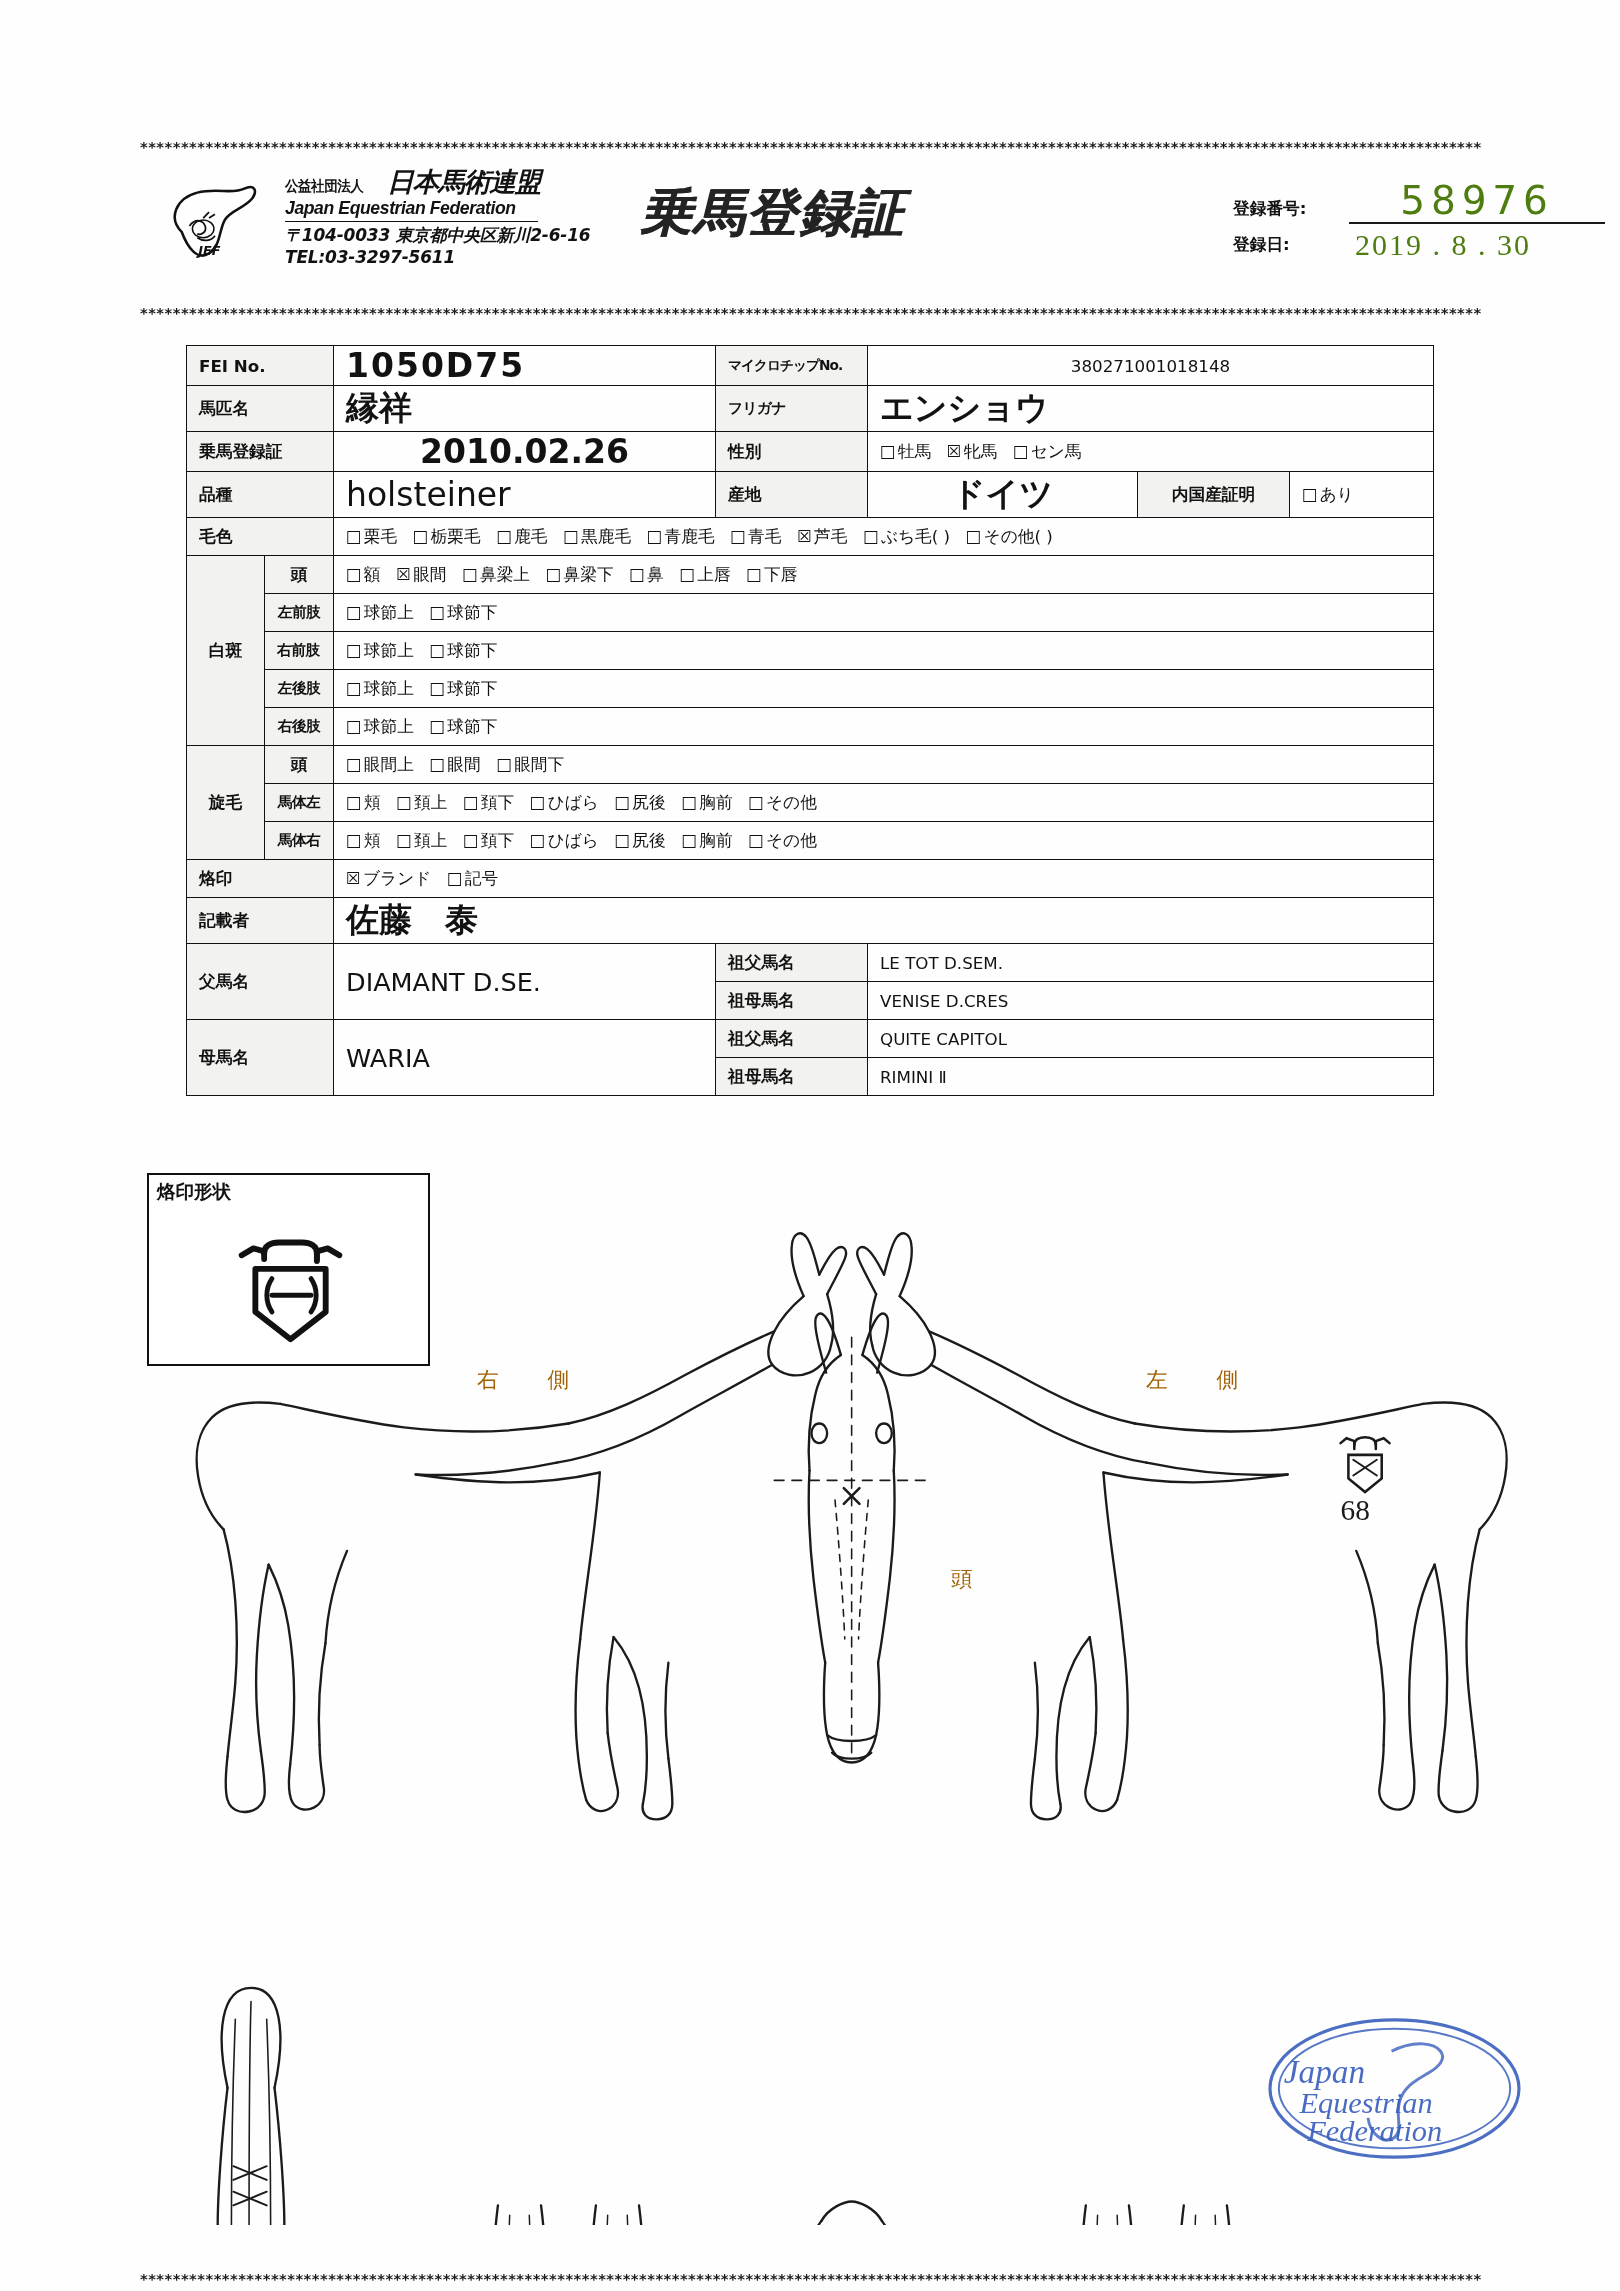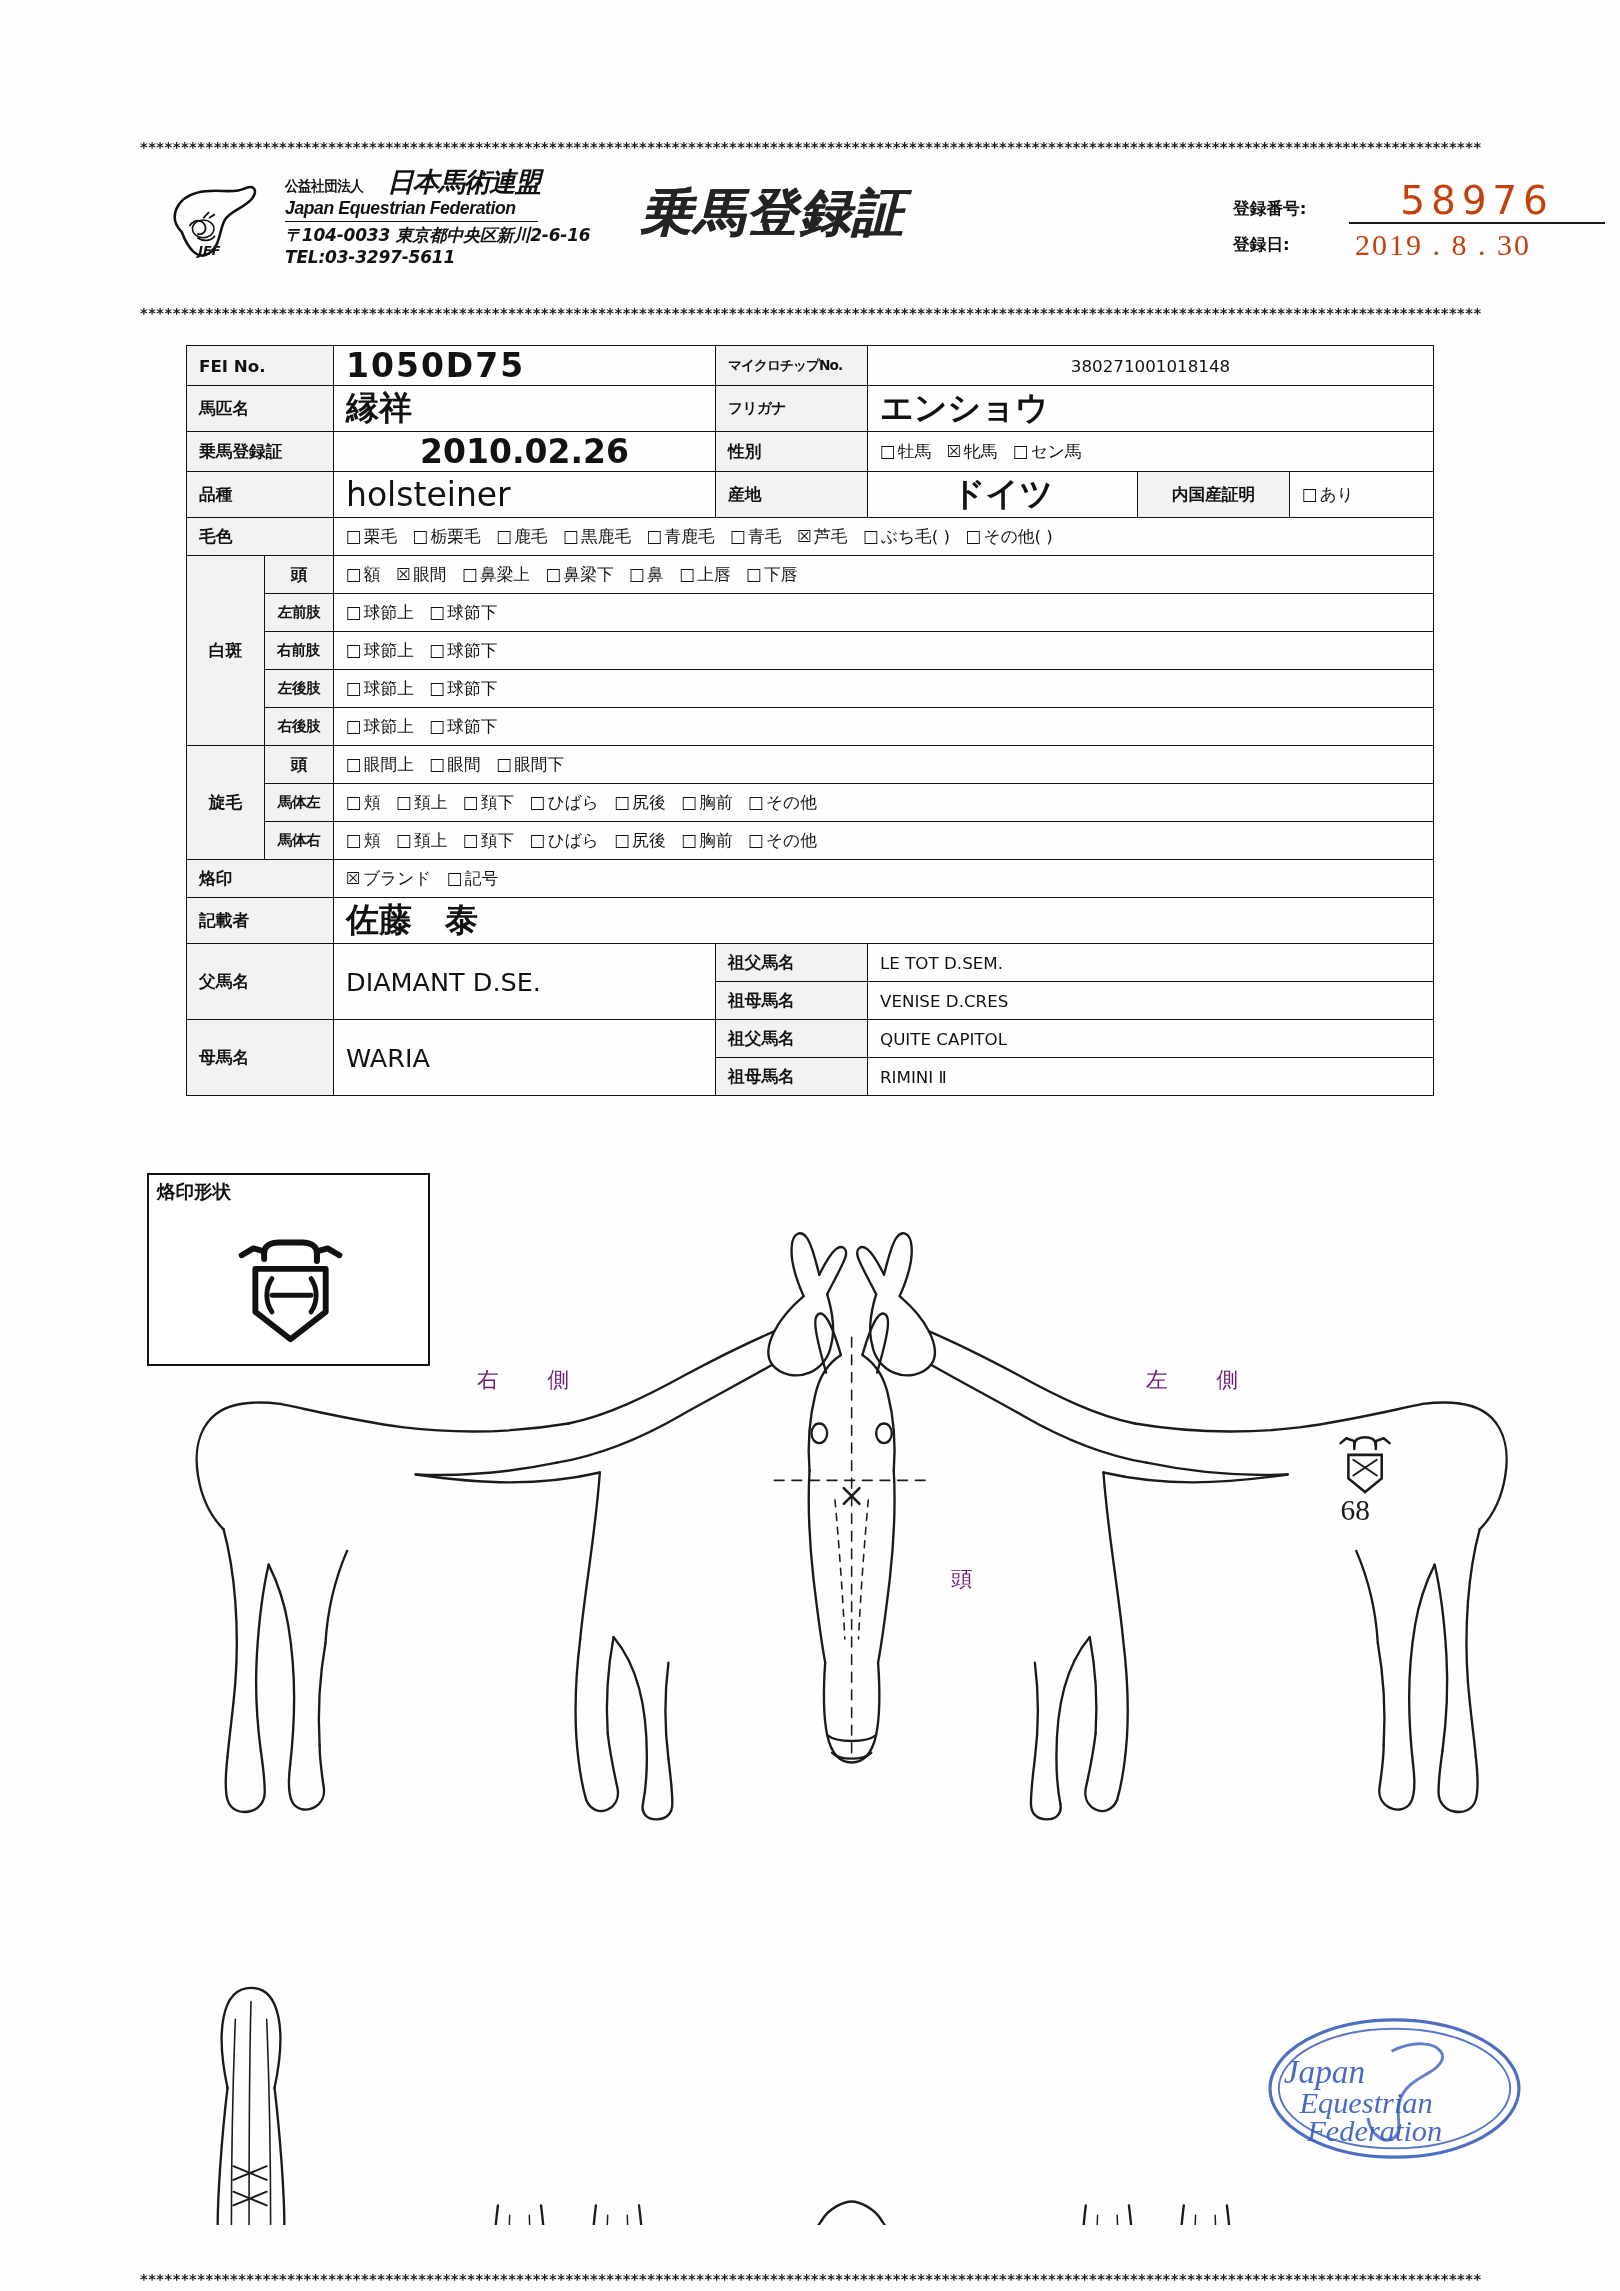--- a/index.html
+++ b/index.html
@@ -71,21 +71,21 @@
   .reg-block{position:absolute;left:1093px;top:13.7px;width:372px;}
   .reg-row{display:flex;align-items:flex-end;margin-bottom:5.9px;}
   .reg-label{
     font-size:16.7px;font-weight:bold;letter-spacing:0px;
     width:116px;flex:none;padding-bottom:3.9px;
     font-family:"DejaVu Sans",sans-serif;
   }
   .reg-val{
     flex:1;font-size:39px;
     font-family:"DejaVu Sans",sans-serif;
-    color:#c2410c;text-align:center;letter-spacing:5.9px;
+    color:#4d7c0f;text-align:center;letter-spacing:5.9px;
     line-height:1.0;
   }
   .reg-row.num .reg-val{border-bottom:2.9px solid #1a1a1a;padding-bottom:2px;}
   .reg-row.date .reg-val{
     font-size:30px;letter-spacing:2px;text-align:left;padding-left:5.9px;
     font-family:"Liberation Serif",serif;
   }
 
   
   table.main{
@@ -126,21 +126,21 @@
   .brandbox .cap{
     position:absolute;left:7.8px;top:3.9px;font-size:18.6px;font-weight:bold;
     font-family:"DejaVu Sans",sans-serif;
   }
   .brandbox .shape{position:absolute;left:69px;top:47px;}
 
   
   .diagram{position:absolute;left:0;top:1206px;width:1620px;height:1019px;}
   .dlabel{
     position:absolute;font-size:21.6px;
-    font-family:"DejaVu Sans",sans-serif;color:#701a75;
+    font-family:"DejaVu Sans",sans-serif;color:#a16207;
     letter-spacing:13.7px;white-space:nowrap;
   }
   .dlabel.nosp{letter-spacing:0;}
 
   
   .stamp{position:absolute;left:1266px;top:2014px;width:257px;height:149px;}
 </style>
 </head>
 <body>
 

